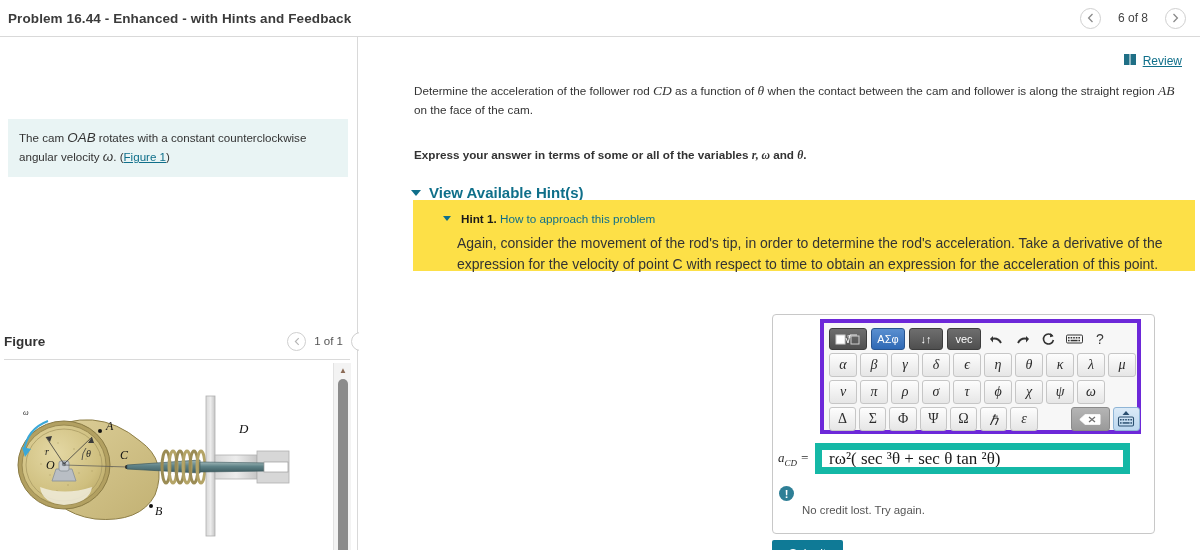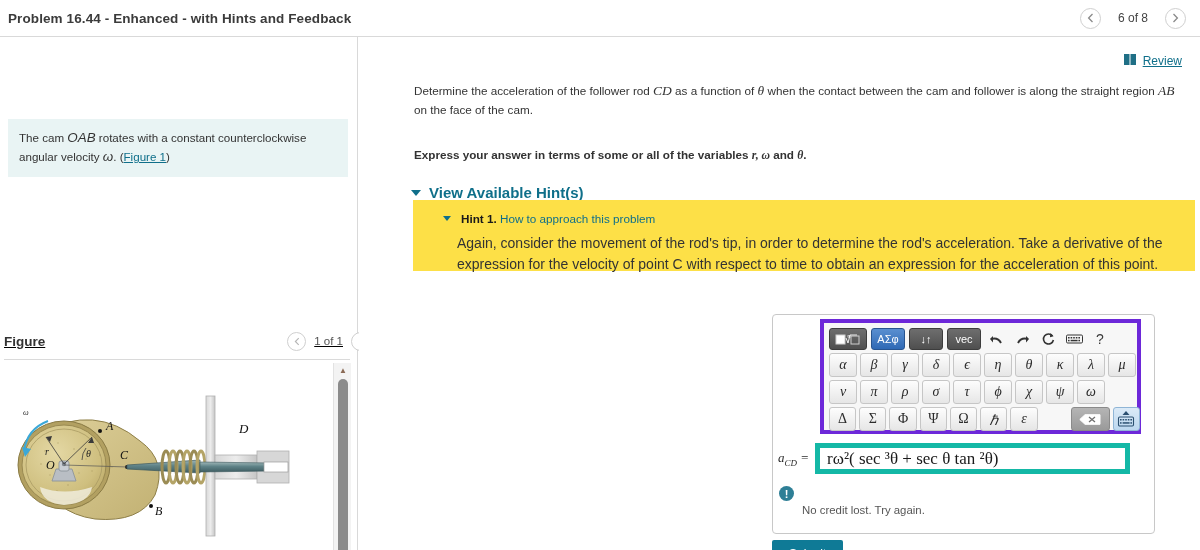--- a/index.html
+++ b/index.html
@@ -42,21 +42,20 @@
     padding: 9px 11px 10px 11px;
     font-size: 11.6px; color: #333; line-height: 1.45;
   }
   .statement .mathv { font-family: Liberation Sans, sans-serif; font-style: italic; font-size: 13.4px; }
   .statement a { color: #0f6f8a; text-decoration: underline; }
 
   .figure-head {
     position: absolute; left: 0; top: 286px; width: 386px; height: 36px;
     display: flex; align-items: center; justify-content: space-between;
     padding: 0 16px 0 4px;
-    text-decoration: underline;
   }
   .figure-title { font-size: 13.5px; font-weight: bold; color: #333; }
   .figure-pager { display: flex; align-items: center; gap: 8px; }
   .figure-pager .circ-btn { width: 19px; height: 19px; font-size: 9px; }
   .figure-pager .pager-label { font-size: 11.5px; color: #555; }
   .figure-sep {
     position: absolute; left: 4px; top: 322px; width: 346px; height: 1px; background: #dadada;
   }
   .figure-area {
     position: absolute; left: 0; top: 326px; width: 332px; height: 224px; overflow: hidden;
@@ -185,21 +184,21 @@
     position: absolute; left: 5px; top: 128px; width: 372px;
     display: flex; align-items: center; gap: 6px;
   }
   .answer-label {
     font-family: "Liberation Serif", serif; font-style: italic;
     font-size: 13px; color: #2b2b2b; white-space: nowrap;
   }
   .answer-label sub { font-size: 9px; }
   .answer-input {
     width: 315px; height: 31px;
-    border: 5px solid #14b8a6; background: #fff;
+    border: 7px solid #14b8a6; background: #fff;
     display: flex; align-items: center; padding: 0 7px;
     font-family: "Liberation Serif", serif; font-size: 17px; color: #1a1a1a;
     white-space: nowrap; overflow: hidden; cursor: text;
   }
 
   .feedback {
     position: absolute; left: 6px; top: 170px; width: 370px;
     display: flex; gap: 8px; align-items: flex-start;
   }
   .excl {

